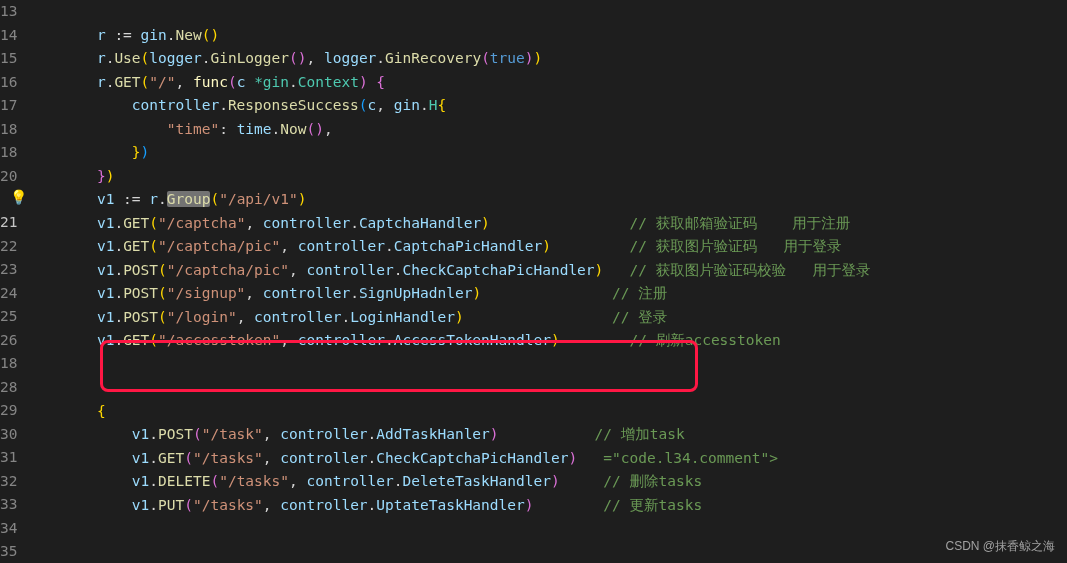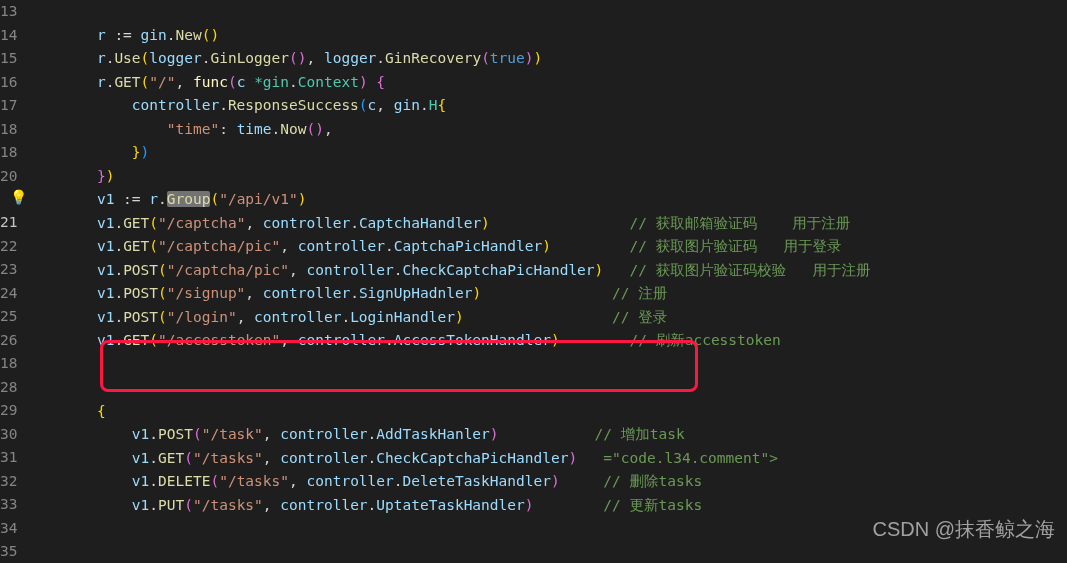--- a/index.html
+++ b/index.html
@@ -70,23 +70,23 @@
       top: 340px;
       width: 598px;
       height: 52px;
       border: 3px solid #ff1744;
       border-radius: 8px;
       pointer-events: none;
     }
     .watermark {
       position: absolute;
       right: 12px;
-      bottom: 20px;
+      bottom: 8px;
       color: #b8b8b8;
-      font-size: 20px;
+      font-size: 12px;
       font-family: sans-serif;
       opacity: 0.85;
     }
   </style>
 </head>
 <body>
 
 <div class="editor">
   <div class="gutter">
     <div class="line-num">13</div>
@@ -133,21 +133,21 @@
     <div class="code-line">        <span class="tok-paren">}</span><span class="tok-brace2">)</span></div>
 
     <div class="code-line">    <span class="tok-bracket">}</span><span class="tok-paren">)</span></div>
 
     <div class="code-line">    <span class="tok-var">v1</span><span> := </span><span class="tok-var">r</span>.<span class="tok-func sel-highlight">Group</span><span class="tok-paren">(</span><span class="tok-str">"/api/v1"</span><span class="tok-paren">)</span></div>
 
     <div class="code-line">    <span class="tok-var">v1</span>.<span class="tok-func">GET</span><span class="tok-paren">(</span><span class="tok-str">"/captcha"</span>, <span class="tok-var">controller</span>.<span class="tok-var">CaptchaHandler</span><span class="tok-paren">)</span>                <span class="tok-comment">// 获取邮箱验证码    用于注册</span></div>
 
     <div class="code-line">    <span class="tok-var">v1</span>.<span class="tok-func">GET</span><span class="tok-paren">(</span><span class="tok-str">"/captcha/pic"</span>, <span class="tok-var">controller</span>.<span class="tok-var">CaptchaPicHandler</span><span class="tok-paren">)</span>         <span class="tok-comment">// 获取图片验证码   用于登录</span></div>
 
-    <div class="code-line">    <span class="tok-var">v1</span>.<span class="tok-func">POST</span><span class="tok-paren">(</span><span class="tok-str">"/captcha/pic"</span>, <span class="tok-var">controller</span>.<span class="tok-var">CheckCaptchaPicHandler</span><span class="tok-paren">)</span>   <span class="tok-comment">// 获取图片验证码校验   用于注册</span></div>
+    <div class="code-line">    <span class="tok-var">v1</span>.<span class="tok-func">POST</span><span class="tok-paren">(</span><span class="tok-str">"/captcha/pic"</span>, <span class="tok-var">controller</span>.<span class="tok-var">CheckCaptchaPicHandler</span><span class="tok-paren">)</span>   <span class="tok-comment">// 获取图片验证码校验   用于登录</span></div>
 
     <div class="code-line">    <span class="tok-var">v1</span>.<span class="tok-func">POST</span><span class="tok-paren">(</span><span class="tok-str">"/signup"</span>, <span class="tok-var">controller</span>.<span class="tok-var">SignUpHadnler</span><span class="tok-paren">)</span>               <span class="tok-comment">// 注册</span></div>
 
     <div class="code-line">    <span class="tok-var">v1</span>.<span class="tok-func">POST</span><span class="tok-paren">(</span><span class="tok-str">"/login"</span>, <span class="tok-var">controller</span>.<span class="tok-var">LoginHandler</span><span class="tok-paren">)</span>                 <span class="tok-comment">// 登录</span></div>
 
     <div class="code-line">    <span class="tok-var">v1</span>.<span class="tok-func">GET</span><span class="tok-paren">(</span><span class="tok-str">"/accesstoken"</span>, <span class="tok-var">controller</span>.<span class="tok-var">AccessTokenHandler</span><span class="tok-paren">)</span>        <span class="tok-comment">// 刷新accesstoken</span></div>
 
     <div class="code-line"> </div>
 
 

